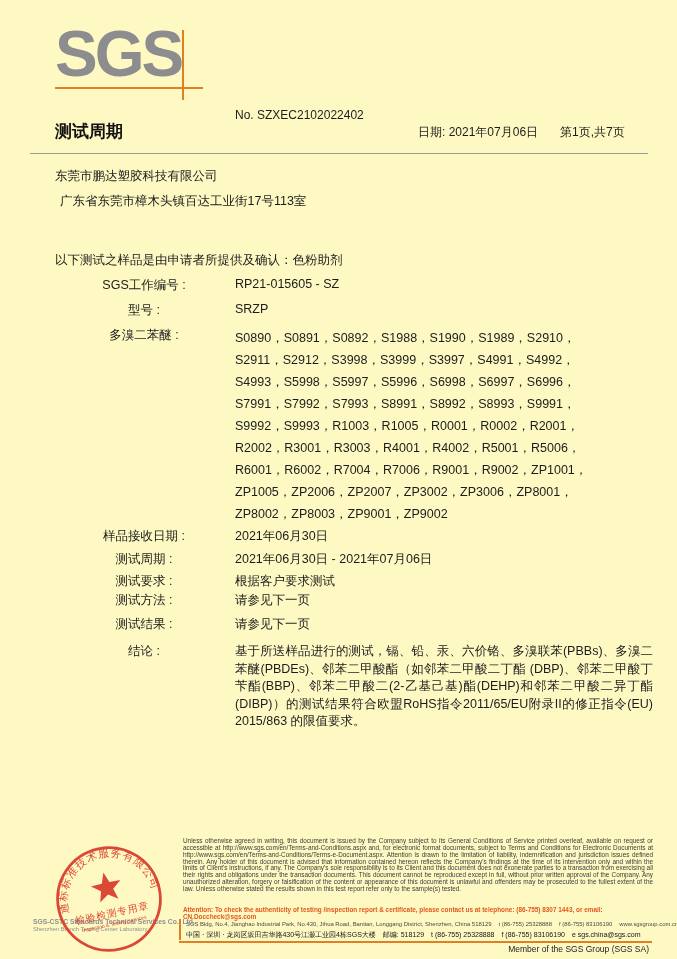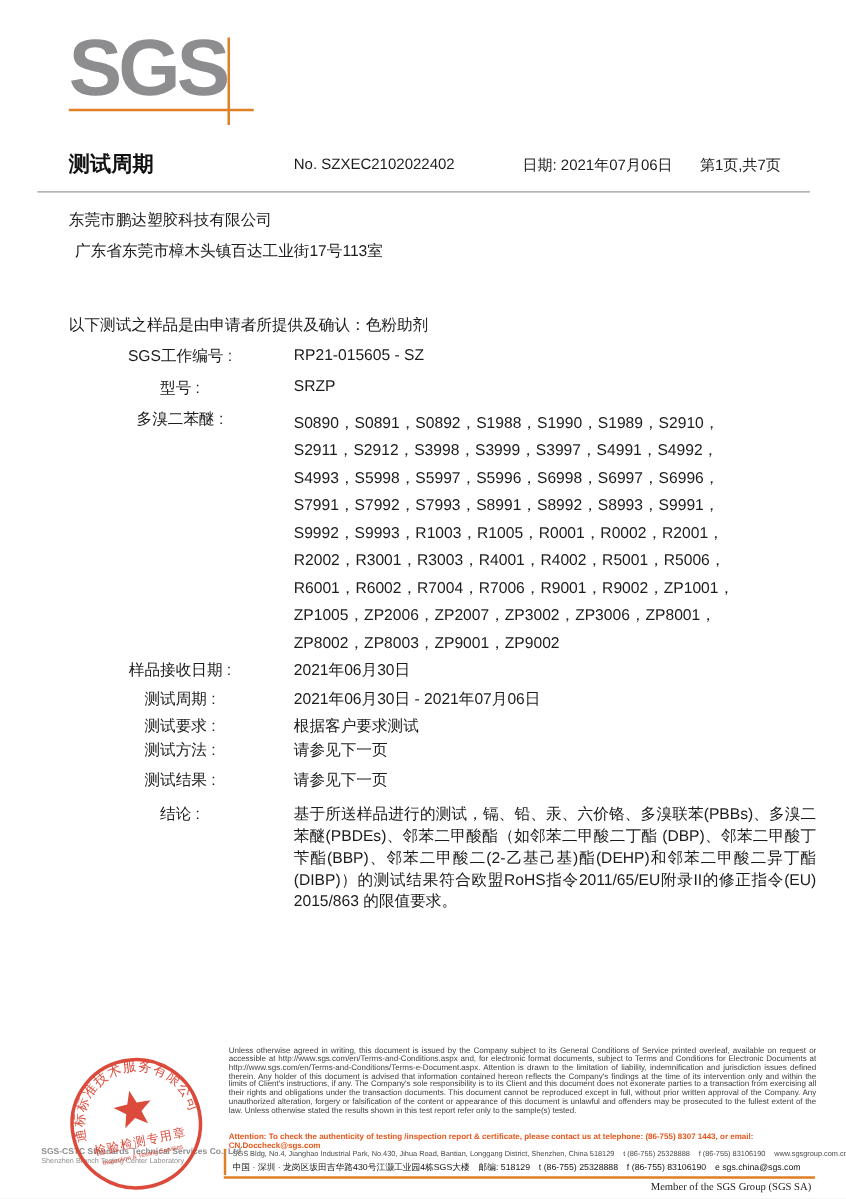--- a/index.html
+++ b/index.html
@@ -1,26 +1,26 @@
 <!DOCTYPE html>
 <html><head>
 <meta charset="utf-8">
 <style>
   html,body{margin:0;padding:0;background:#e9e9e9;}
   .page{
-    position:relative;width:677px;height:959px;margin:0 auto;background:#ffffff;
+    position:relative;width:677px;height:959px;margin:0 auto;background:#fef9c3;
     font-family:"Liberation Sans","DejaVu Sans",sans-serif;color:#1c1c1c;overflow:hidden;
   }
   
   .logo{position:absolute;left:55px;top:22px;font-size:64px;font-weight:bold;
         color:#8d8d8f;letter-spacing:-3px;line-height:64px;}
   .logo-hline{position:absolute;left:55px;top:87px;width:148px;height:2px;background:#e07f24;}
   .logo-vline{position:absolute;left:182px;top:30px;width:2px;height:70px;background:#e07f24;}
   .report-title{position:absolute;left:55px;top:120px;font-size:17px;font-weight:bold;color:#111;}
-  .report-no{position:absolute;left:235px;top:124px;font-size:12px;}
+  .report-no{position:absolute;left:235px;top:108px;font-size:12px;}
   .report-date{position:absolute;left:418px;top:124px;font-size:12px;}
   .report-page{position:absolute;left:560px;top:124px;font-size:12px;}
   .head-rule{position:absolute;left:30px;top:153px;width:618px;height:1px;background:#9a9a9a;}
   
   .applicant-name{position:absolute;left:55px;top:168px;font-size:12.5px;}
   .applicant-address{position:absolute;left:60px;top:193px;font-size:12.5px;}
   .sample-statement{position:absolute;left:55px;top:252px;font-size:12.5px;}
   
   .frow{position:absolute;left:55px;width:600px;font-size:12.5px;}
   .frow .lbl{position:absolute;left:0;top:0;width:178px;text-align:center;}
@@ -31,21 +31,21 @@
   .fineprint{position:absolute;left:183px;top:838px;width:470px;font-size:6.4px;
              line-height:6.85px;color:#3c3c3c;text-align:justify;}
   .attention{position:absolute;left:183px;top:906px;width:470px;font-size:6.4px;
              line-height:7px;color:#e4571d;font-weight:bold;}
   .addr-block{position:absolute;left:179px;top:919px;width:472px;border-left:2px solid #e07f24;
               padding-left:5px;box-sizing:border-box;}
   .addr-row-en{font-size:5.9px;color:#4a4a4a;line-height:10px;white-space:nowrap;}
   .addr-row-cn{font-size:7px;color:#151515;line-height:11px;white-space:nowrap;}
   .addr-seg{margin-right:7px;}
   .footer-orange-rule{position:absolute;left:179px;top:941px;width:473px;height:2px;background:#e07f24;}
-  .member-line{position:absolute;right:28px;top:944px;font-size:8.5px;color:#222;font-family:Liberation Serif, serif;}
+  .member-line{position:absolute;right:28px;top:944px;font-size:8.5px;color:#222;}
   .company-gray{position:absolute;left:33px;top:918px;width:170px;color:#8f8f91;z-index:1;}
   .company-gray .l1{font-size:6.8px;font-weight:bold;line-height:8px;white-space:nowrap;}
   .company-gray .l2{font-size:5.8px;line-height:7px;white-space:nowrap;}
   .stamp{position:absolute;left:48px;top:843px;width:122px;height:112px;z-index:2;
          transform:rotate(-12deg);opacity:0.92;}
 </style>
 </head>
 <body>
 
 <div class="page">

